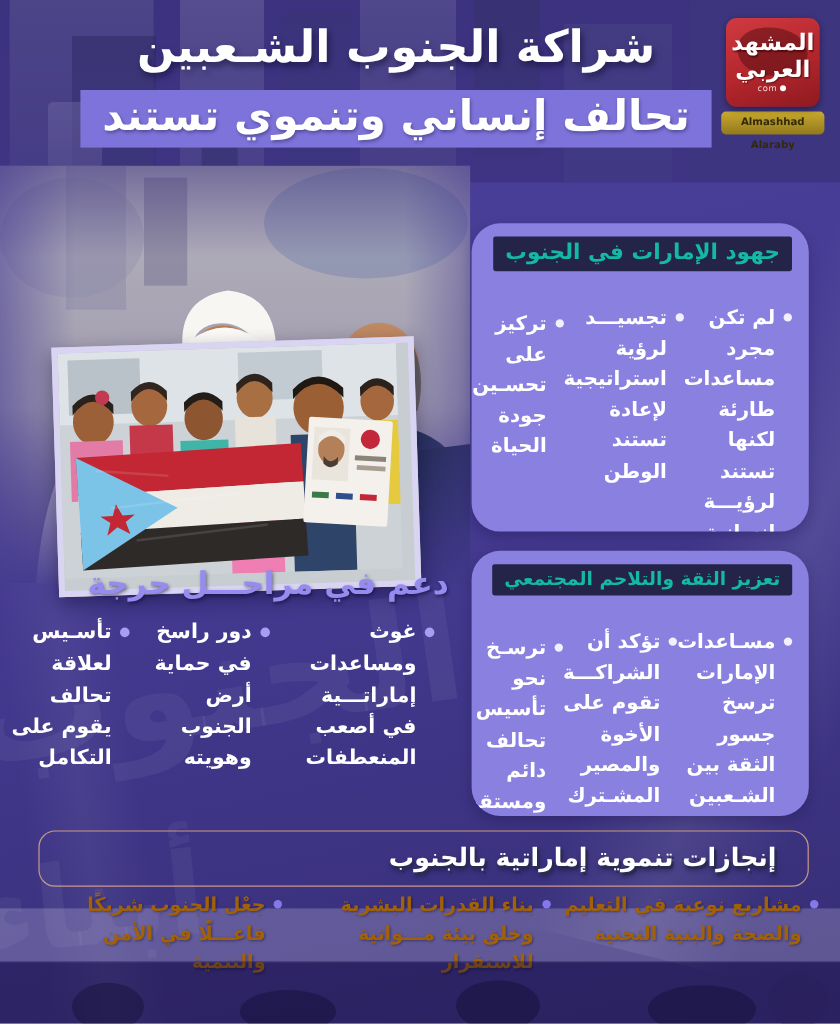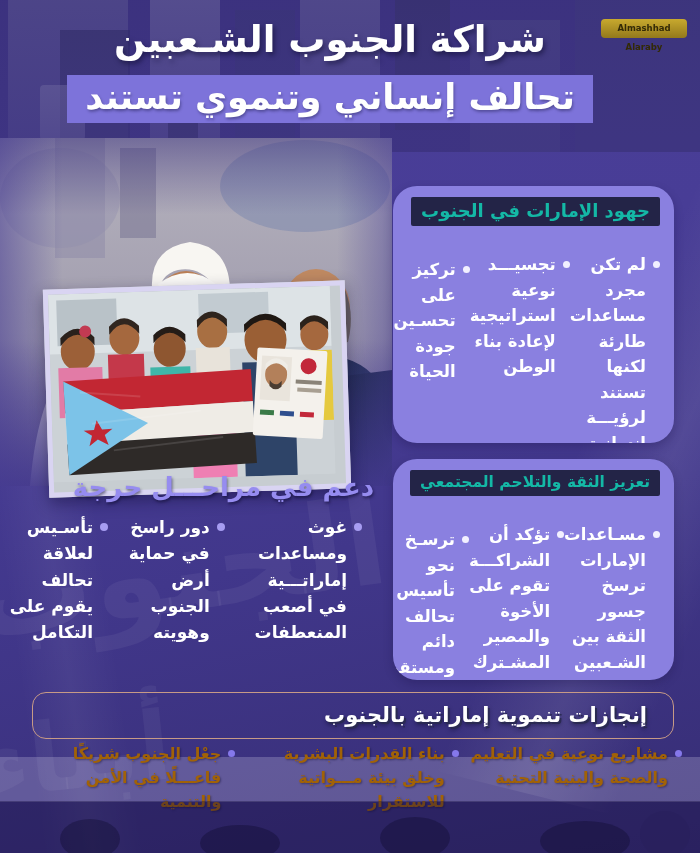--- a/index.html
+++ b/index.html
@@ -159,33 +159,41 @@
     <path d="M309,240 L317,240 L321,296 L313,308 L305,294 Z" fill="#2c3e5e"></path>
   </svg>
 </div>
 
 <div class="abs title-wrap">
   <div class="title-l1">شراكة الجنوب الشـعبين</div>
   <div class="title-l2">تحالف إنساني وتنموي تستند</div>
 </div>
 
 <div class="abs logo">
+  <div class="logo-box">
+    <div class="logo-map"></div>
+    <div class="logo-ar">المشهد</div>
+    <div class="logo-ar">العربي</div>
+    <div class="logo-com">
+      <span>com</span><span class="logo-dot"></span>
+    </div>
+  </div>
   <div class="logo-bar">Almashhad Alaraby</div>
 </div>
 
 <div class="abs panel panel-efforts">
   <span class="panel-header">جهود الإمارات في الجنوب</span>
   <div class="b-list">
     <div class="b-item">
       <span class="dot"></span>
       <span>لم تكن مجرد مساعدات طارئة لكنها تستند لرؤيـــة إنسانية وتنموية شاملة</span>
     </div>
     <div class="b-item">
       <span class="dot"></span>
-      <span>تجسيـــد نوعية استراتيجية لإعادة بناء الوطن</span>
+      <span>تجسيـــد لرؤية استراتيجية لإعادة تستند الوطن</span>
     </div>
     <div class="b-item">
       <span class="dot"></span>
       <span>تركيز على تحسـين جودة الحياة</span>
     </div>
   </div>
 </div>
 
 <div class="abs photo-kids">
   <svg width="282" height="188" viewBox="0 0 282 188" xmlns="http://www.w3.org/2000/svg">

